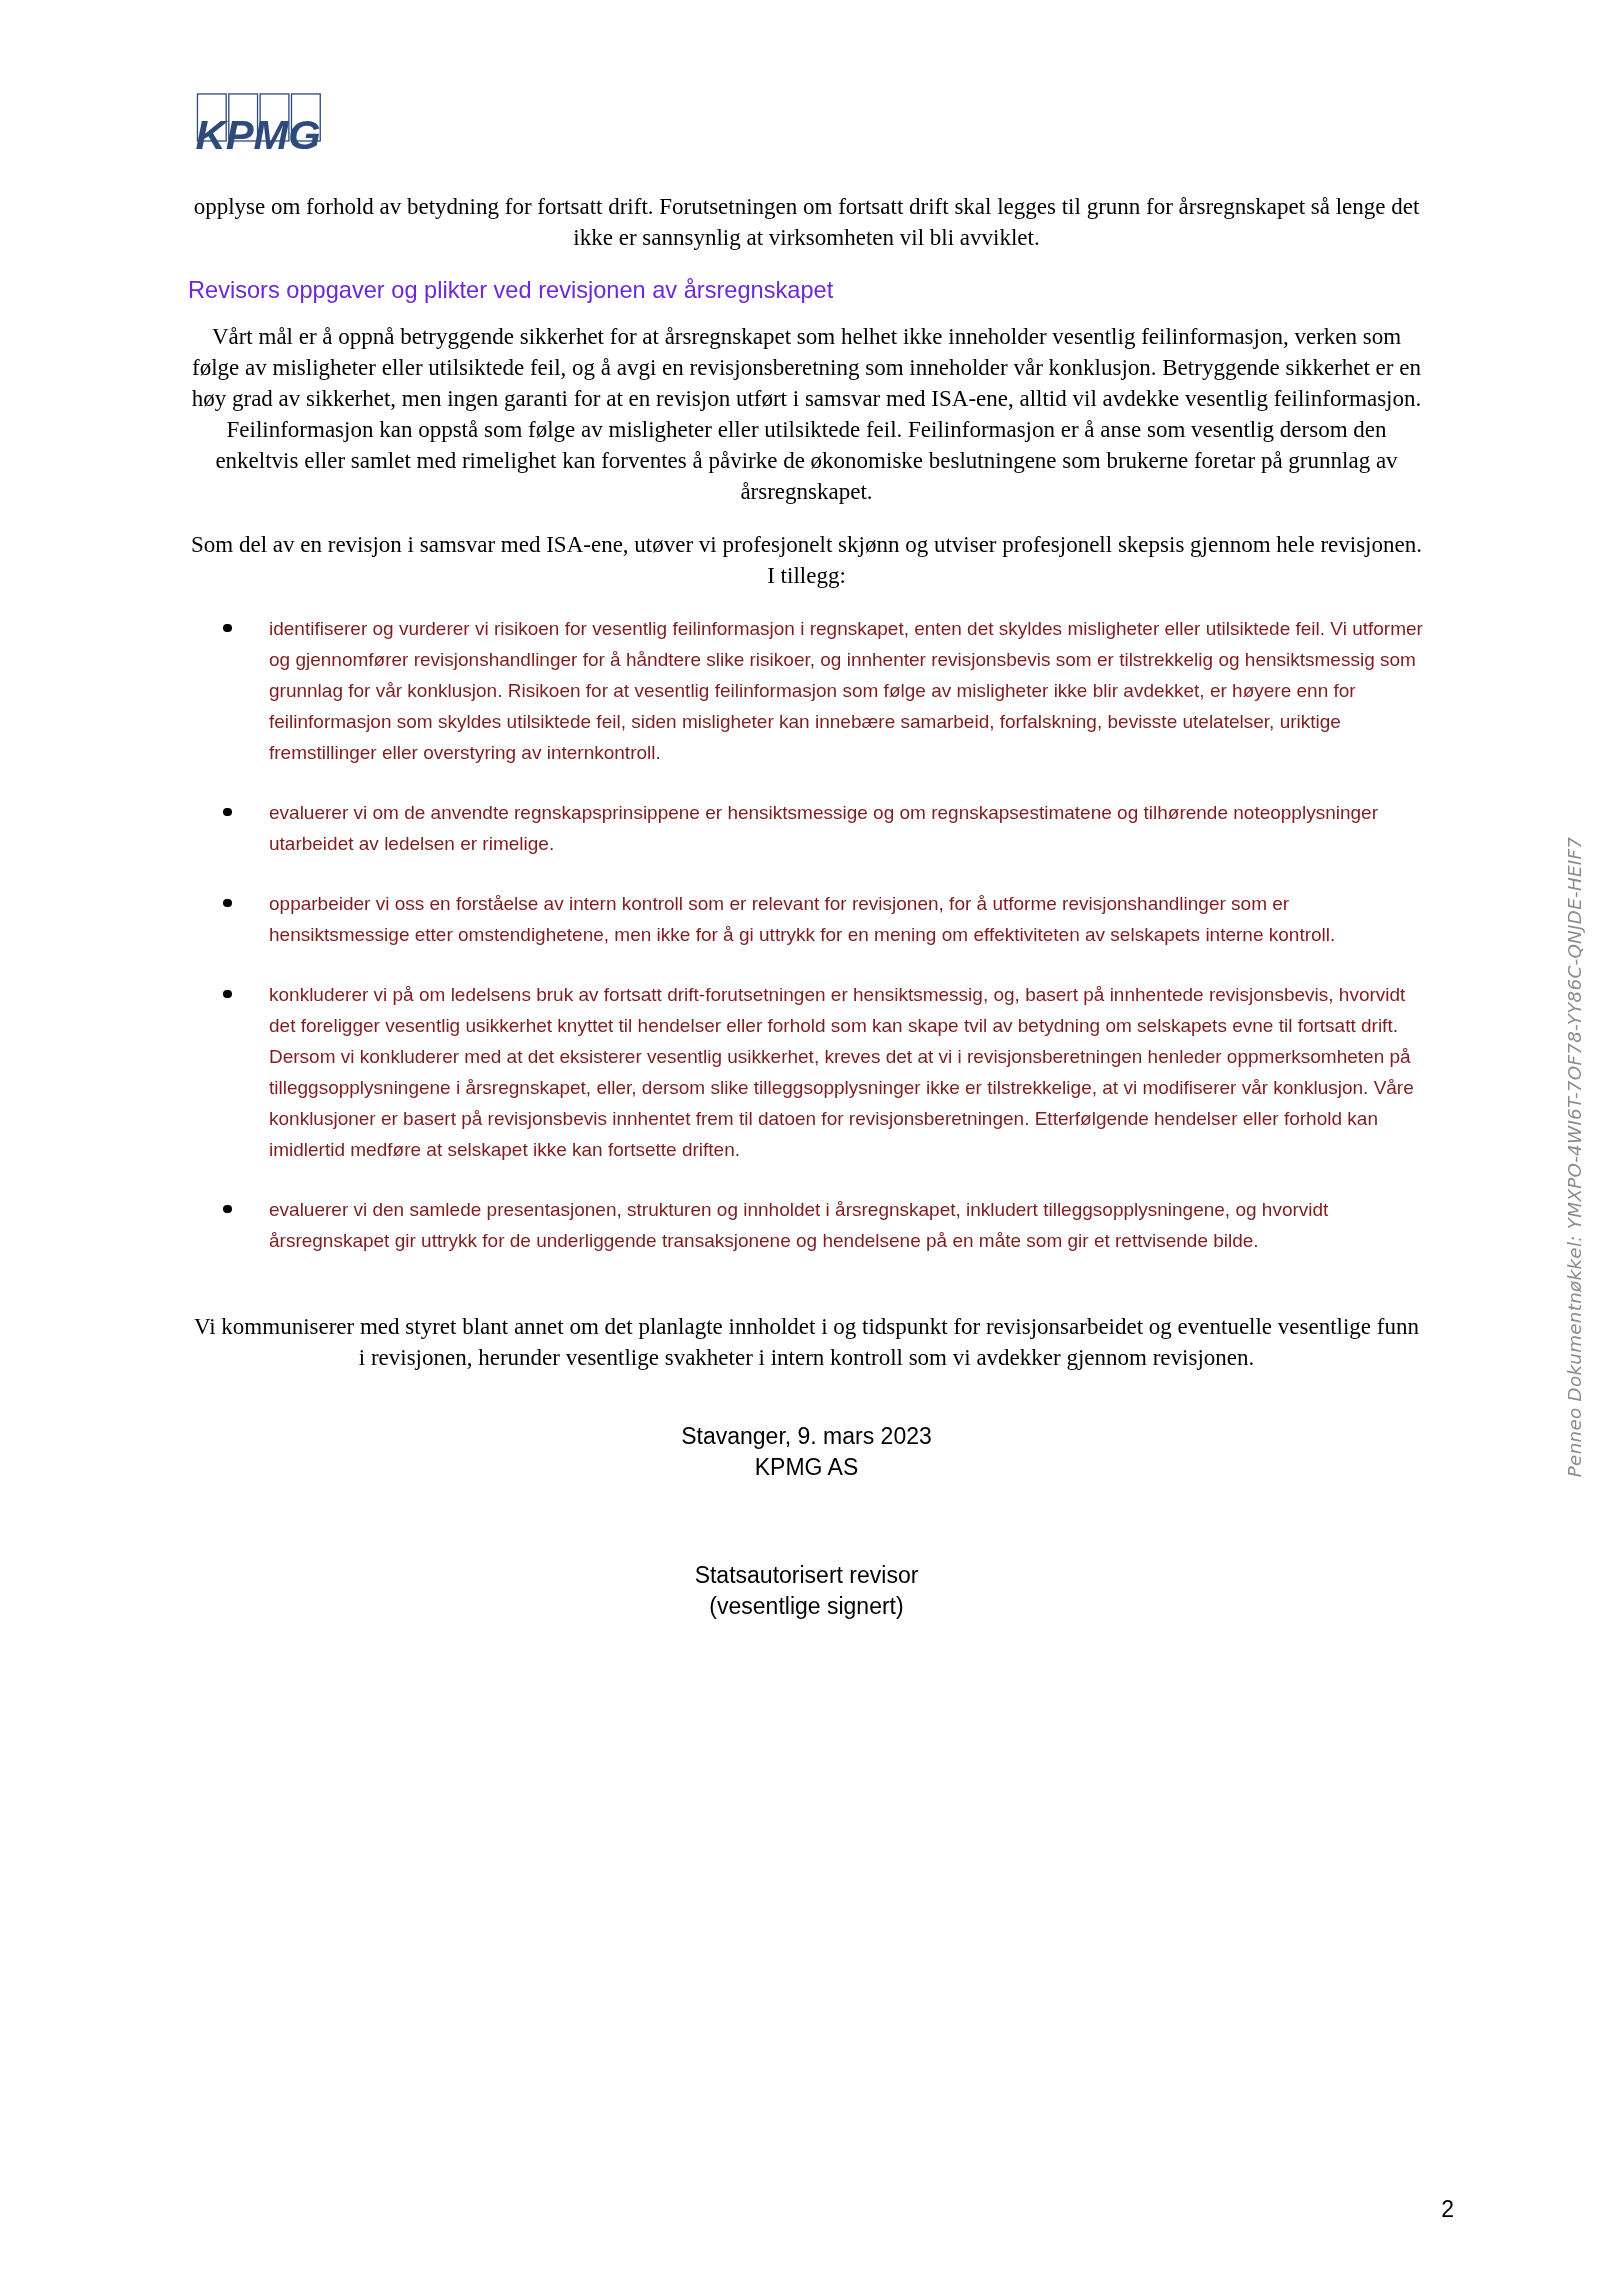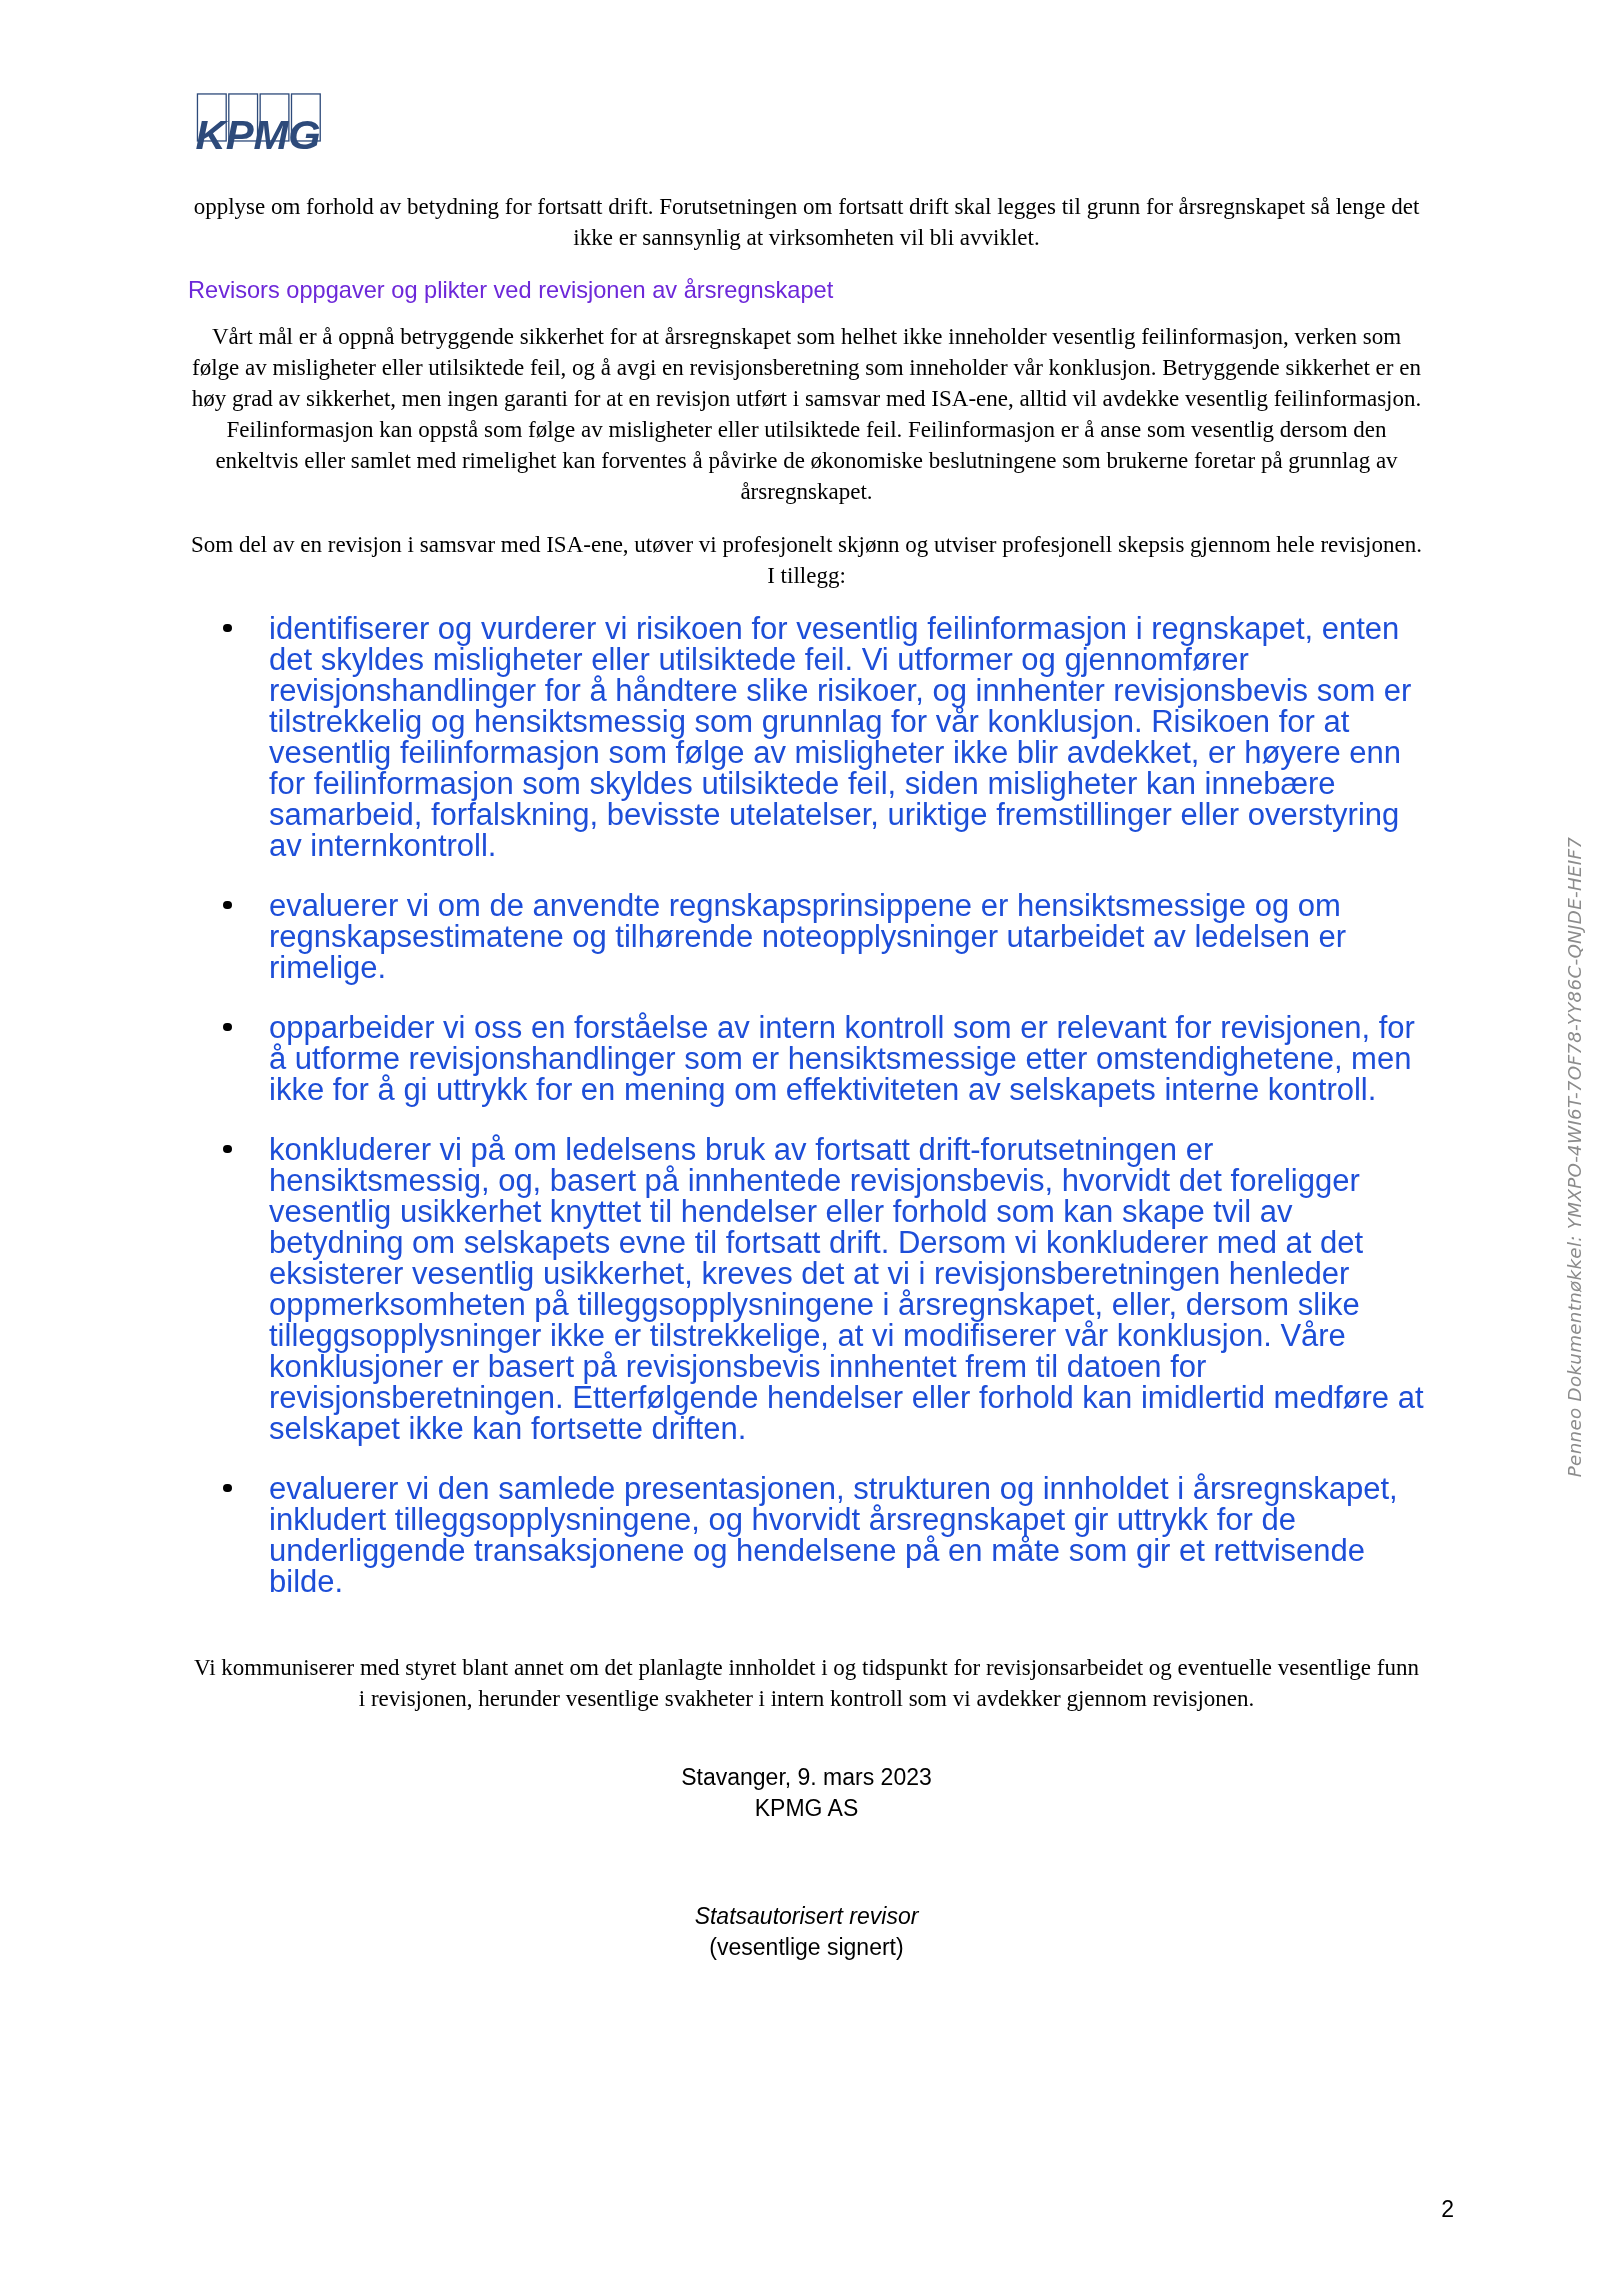--- a/index.html
+++ b/index.html
@@ -54,44 +54,44 @@
 
   ul.bullets {
     list-style: none;
     margin: 0 0 0 0;
     padding: 0;
   }
   ul.bullets > li {
     position: relative;
     margin: 0 0 29px 0;
     padding-left: 81px;
-    font-size: 31px;
+    font-size: 19px;
     line-height: 31px;
-    color: #1d4ed8;
+    color: #7f1d1d;
   }
   ul.bullets > li .bullet-dot {
     position: absolute;
     left: 35px;
     top: 11px;
     width: 8.5px;
     height: 8.5px;
     border-radius: 50%;
     background: #000000;
   }
 
   .spacer-lg { height: 26px; }
 
   .sig-block {
     margin: 0;
     font-size: 23px;
     line-height: 31px;
     color: #000000;
     text-align: center;
   }
-  .sig-italic { font-style: italic; }
+  .sig-italic { }
 
   
   .penneo {
     position: absolute;
     right: 34px;
     top: 830px;
     width: 30px;
     height: 654px;
   }
   .penneo span {

